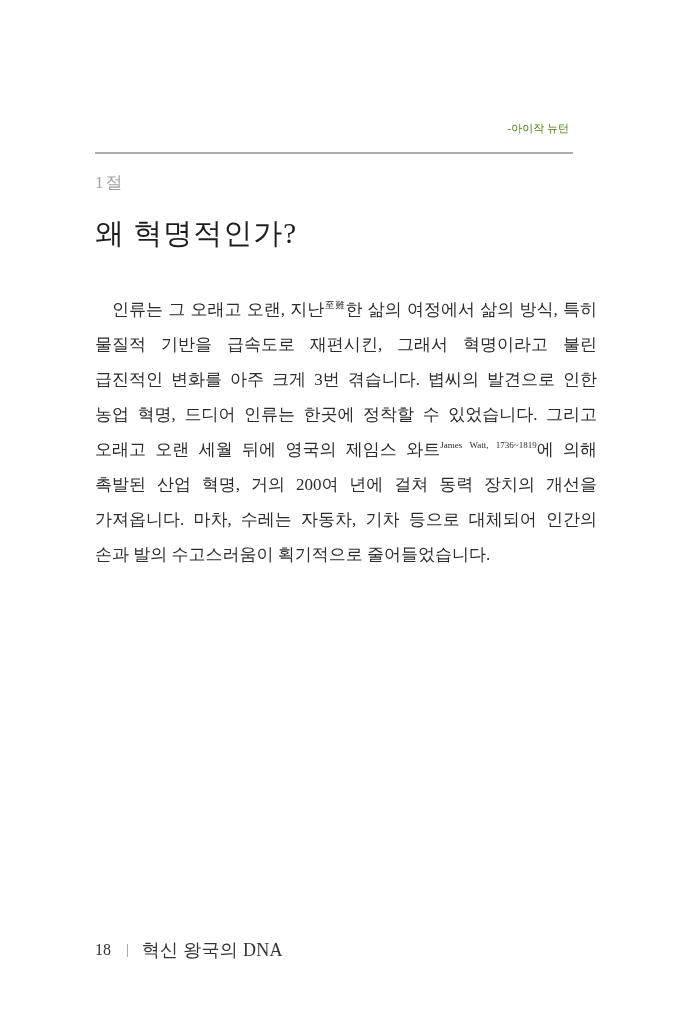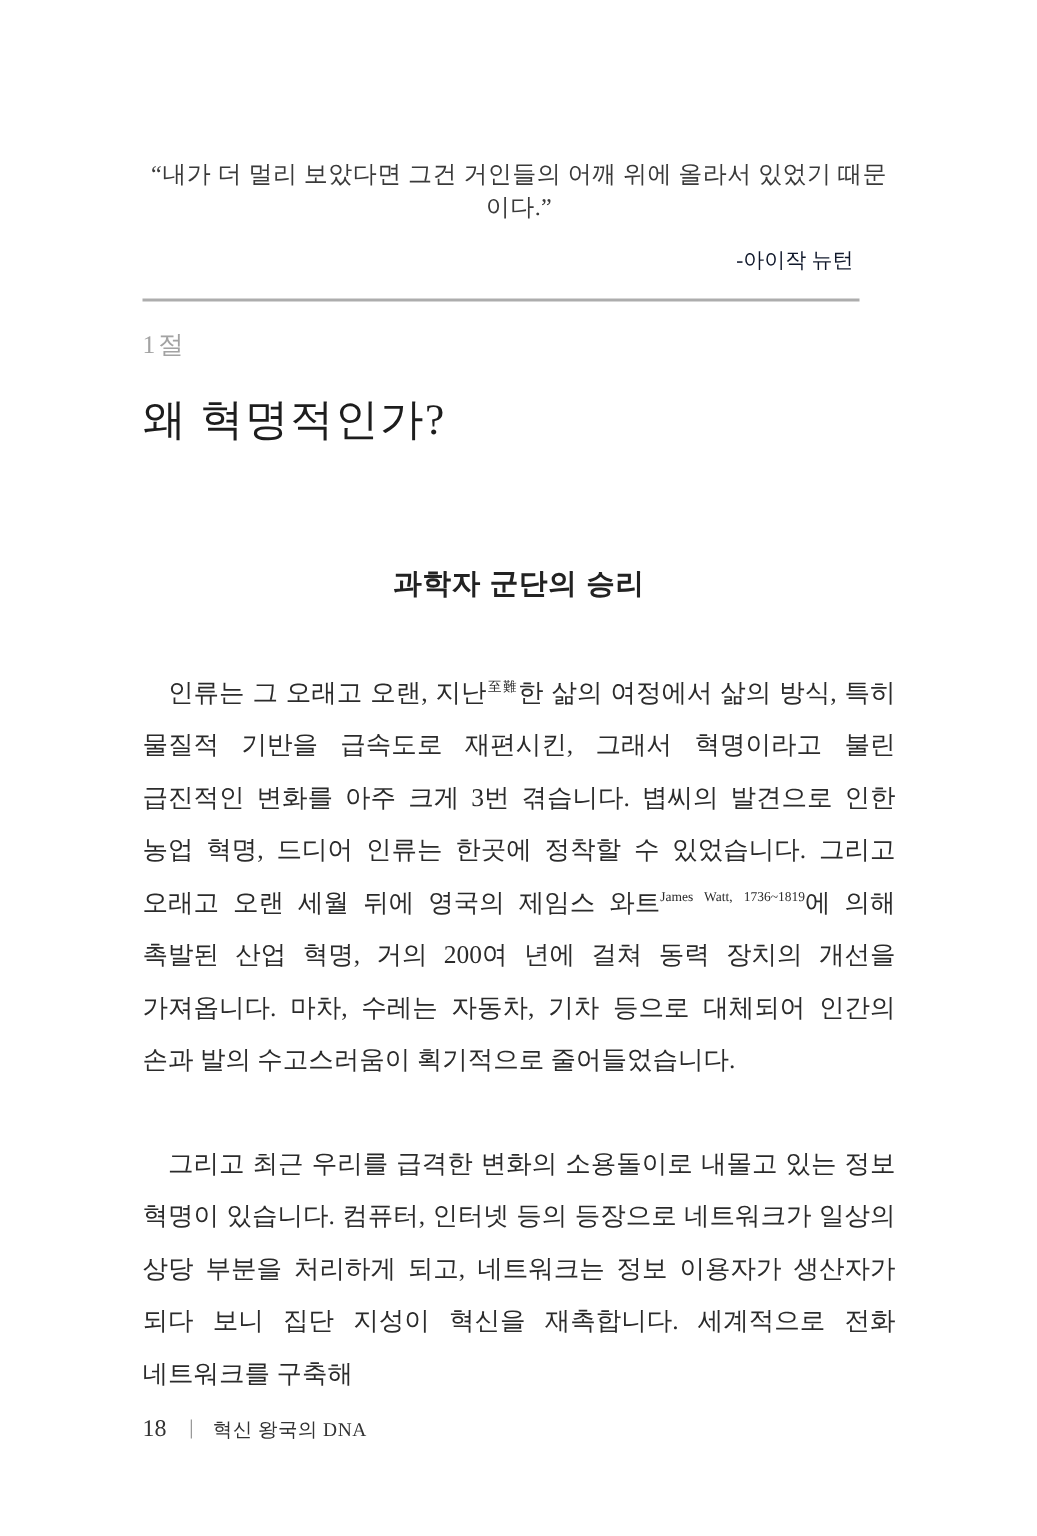--- a/index.html
+++ b/index.html
@@ -23,22 +23,22 @@
     text-align: center;
     font-size: 16px;
     line-height: 22px;
     color: #3a3a3a;
     letter-spacing: 0.3px;
   }
   .attribution {
     text-align: right;
     margin-top: 15px;
     padding-right: 28px;
-    font-size: 14px;
-    color: #0f172a;
+    font-size: 11px;
+    color: #4d7c0f;
   }
   .rule {
     border: none;
     border-top: 2px solid #adadad;
     width: 478px;
     margin-top: 16px;
   }
   .section-number {
     margin-top: 13px;
     font-size: 17px;
@@ -97,47 +97,44 @@
   .page-number {
     font-size: 16px;
   }
   .footer-sep {
     font-size: 14px;
     color: #555555;
     margin: 0 13px 0 15px;
     transform: scaleX(0.7);
   }
   .book-title {
-    font-size: 13px;
+    font-size: 18px;
     letter-spacing: 0.3px;
   }
 </style>
 </head>
 <body>
 
 <div class="page">
   <div class="content">
 
     <div class="quote-block">
-      <p class="quote">“내가 더 멀리 보았다면 그건 거인들의 어깨 위에 올라서 있었기 때문이다.”</p>
       <p class="attribution">-아이작 뉴턴</p>
     </div>
 
     <hr class="rule">
 
     <div class="heading-block">
       <div class="section-number">1절</div>
       <h1 class="chapter-title">왜 혁명적인가?</h1>
     </div>
 
-    <h2 class="subsection-title">과학자 군단의 승리</h2>
 
     <div class="body-text">
         <p class="para">인류는 그 오래고 오랜, 지난<sup class="annot">至難</sup>한 삶의 여정에서 삶의 방식, 특히 물질적 기반을 급속도로 재편시킨, 그래서 혁명이라고 불린 급진적인 변화를 아주 크게 3번 겪습니다. 볍씨의 발견으로 인한 농업 혁명, 드디어 인류는 한곳에 정착할 수 있었습니다. 그리고 오래고 오랜 세월 뒤에 영국의 제임스 와트<sup class="annot">James Watt, 1736~1819</sup>에 의해 촉발된 산업 혁명, 거의 200여 년에 걸쳐 동력 장치의 개선을 가져옵니다. 마차, 수레는 자동차, 기차 등으로 대체되어 인간의 손과 발의 수고스러움이 획기적으로 줄어들었습니다.</p>
-        <p class="para">그리고 최근 우리를 급격한 변화의 소용돌이로 내몰고 있는 정보 혁명이 있습니다. 컴퓨터, 인터넷 등의 등장으로 네트워크가 일상의 상당 부분을 처리하게 되고, 네트워크는 정보 이용자가 생산자가 되다 보니 집단 지성이 혁신을 재촉합니다. 세계적으로 전화 네트워크를 구축해</p>
       </div>
 
   </div>
 
   <div class="footer">
     <span class="page-number">18</span>
     <span class="footer-sep">|</span>
     <span class="book-title">혁신 왕국의 DNA</span>
   </div>
 </div>

